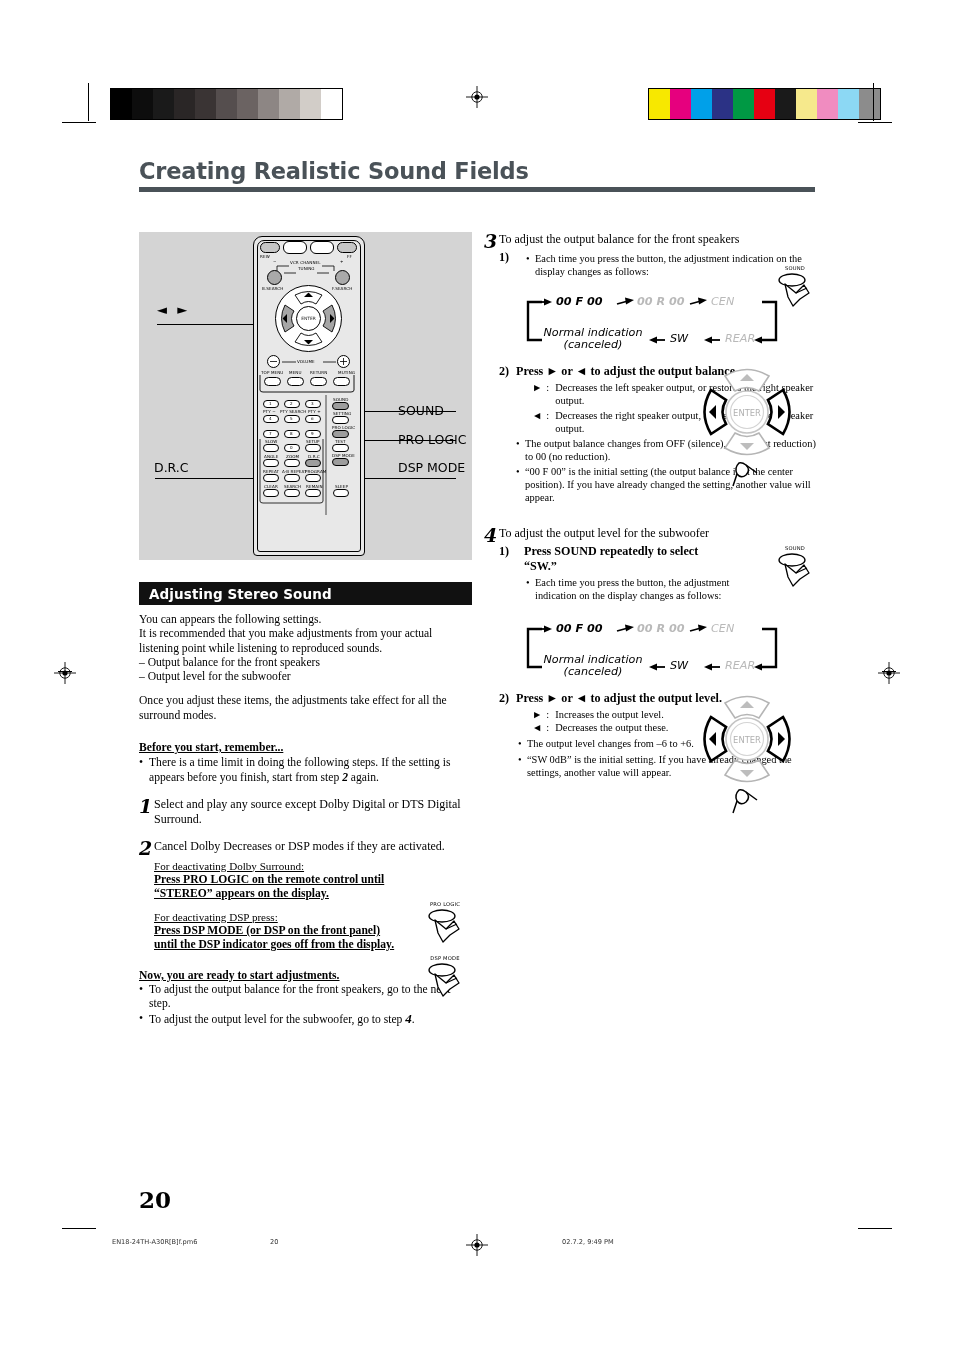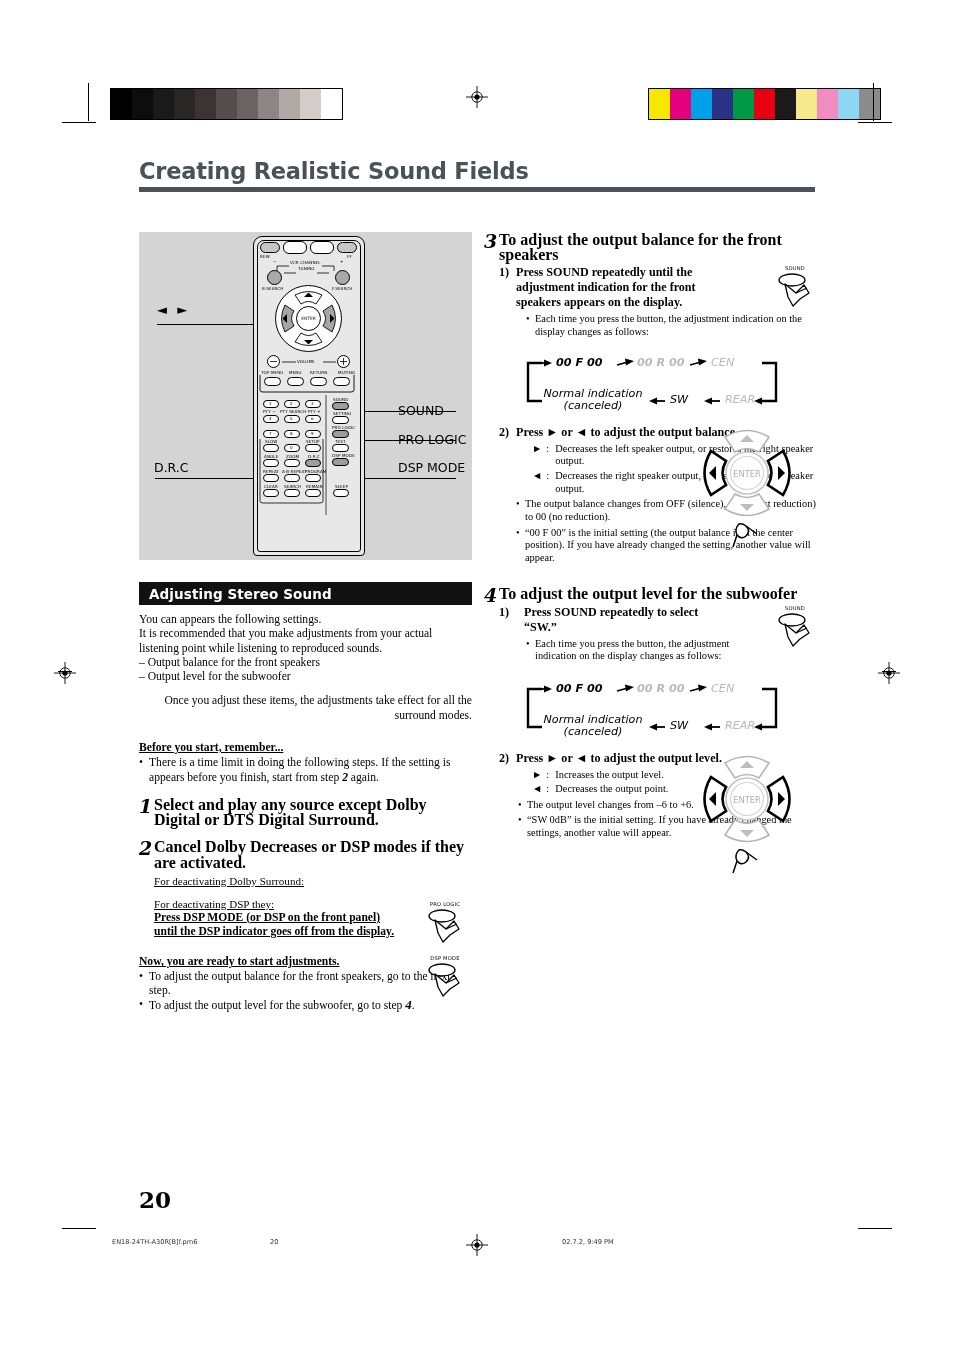--- a/index.html
+++ b/index.html
@@ -239,22 +239,22 @@
     line-height: 18px;
     width: 15px;
     flex: 0 0 15px;
   }
   .step-body {
     flex: 1 1 auto;
     font-size: 11.9px;
     line-height: 14.6px;
   }
   .step-head {
-    font-weight: bold;
-    font-size: 16px;
+    font-weight: normal;
+    font-size: 12px;
     line-height: 15.2px;
   }
   .substep {
     display: flex;
     margin-top: 3px;
   }
   .substep-num {
     width: 17px;
     flex: 0 0 17px;
     font-weight: bold;
@@ -575,21 +575,21 @@
 
     <div class="section-bar">
       <span>Adjusting Stereo Sound</span>
     </div>
 
     <div class="body-text" style="margin-top:8px;">
       <div class="p">You can appears the following settings.</div>
       <div class="p">It is recommended that you make adjustments from your actual listening point while listening to reproduced sounds.</div>
       <div class="p">– Output balance for the front speakers</div>
       <div class="p">– Output level for the subwoofer</div>
-      <div class="p" style="margin-top:10px;text-align:right;">Once you adjust these items, the adjustments take effect for all the surround modes.</div>
+      <div class="p" style="margin-top:10px;">Once you adjust these items, the adjustments take effect for all the surround modes.</div>
     </div>
 
     <div class="body-text" style="margin-top:18px;">
       <div class="bold">Before you start, remember...</div>
       <div class="bullet-row" style="margin-top:1px;">
         <span class="dot">•</span>
         <span><span>There is a time limit in doing the following steps. If the setting is appears before you finish, start from step </span><span class="bi">2</span><span> again.</span></span>
       </div>
     </div>
 
@@ -599,21 +599,22 @@
         <div class="step-head">Select and play any source except Dolby Digital or DTS Digital Surround.</div>
       </div>
     </div>
 
     <div class="step" style="position:relative;">
       <div class="step-num">2</div>
       <div class="step-body">
         <div class="step-head">Cancel Dolby Decreases or DSP modes if they are activated.</div>
         <div style="width:250px;">
           <div class="uline" style="font-size:11.1px; line-height:14px; margin-top:4px;">For deactivating Dolby Surround:</div>
-          <div class="uline" style="font-size:11.1px; line-height:14px; margin-top:9px;">For deactivating DSP they:</div>
+          <div class="bold" style="font-size:11.6px; line-height:14.3px;">Press PRO LOGIC on the remote control until “STEREO” appears on the display.</div>
+          <div class="uline" style="font-size:11.1px; line-height:14px; margin-top:9px;">For deactivating DSP press:</div>
           <div class="bold" style="font-size:11.6px; line-height:14.3px;">Press DSP MODE (or DSP on the front panel) until the DSP indicator goes off from the display.</div>
         </div>
       </div>
 
       <div class="key-icon" style="left:283px; top:62px;">
         <div class="klabel">PRO LOGIC</div>
         <svg width="44" height="40" viewBox="0 0 44 40">
           <ellipse cx="19" cy="9" rx="13" ry="6" fill="#fff" stroke="#000" stroke-width="1.3"></ellipse>
           <path d="M12 13 L23 22 L31 14 L36 22 L27 28 L20 35 L15 26 L12 13 Z" fill="#fff" stroke="#000" stroke-width="1.3" stroke-linejoin="round"></path>
           <path d="M23 22 L34 17" stroke="#000" stroke-width="1.2" fill="none"></path>
@@ -645,21 +646,20 @@
   <div class="col-right">
 
     <div class="step" style="margin-top:0; position:relative;">
       <div class="step-num">3</div>
       <div class="step-body">
         <div class="step-head">To adjust the output balance for the front speakers</div>
 
         <div class="substep">
           <div class="substep-num">1)</div>
           <div class="substep-body">
-            <div class="substep-head" style="width:225px;">Press SOUND repeatedly until the adjustment indication for the front speakers appears on the display.</div>
             <div class="note note-row" style="margin-left:10px;">
               <span class="dot">•</span>
               <span>Each time you press the button, the adjustment indication on the display changes as follows:</span>
             </div>
           </div>
         </div>
       </div>
 
       <div class="key-icon" style="left:288px; top:33px;">
         <div class="klabel">SOUND</div>
@@ -812,21 +812,21 @@
         <div class="substep-body" style="width:180px;">
           <div class="substep-head">Press ► or ◄ to adjust the output level.</div>
           <div style="display:flex; gap:4px; margin-top:3px; font-size:10.4px; line-height:12.9px; margin-left:16px;">
             <span style="flex:0 0 10px;">►</span>
             <span style="flex:0 0 5px;">:</span>
             <span>Increases the output level.</span>
           </div>
           <div style="display:flex; gap:4px; margin-top:1px; font-size:10.4px; line-height:12.9px; margin-left:16px;">
             <span style="flex:0 0 10px;">◄</span>
             <span style="flex:0 0 5px;">:</span>
-            <span>Decreases the output point.</span>
+            <span>Decreases the output these.</span>
           </div>
           <div style="margin-left:2px; margin-top:2px;">
             <div class="note note-row">
               <span class="dot">•</span>
               <span>The output level changes from –6 to +6.</span>
             </div>
             <div class="note note-row">
               <span class="dot">•</span>
               <span>“SW 0dB” is the initial setting. If you have already changed the settings, another value will appear.</span>
             </div>

